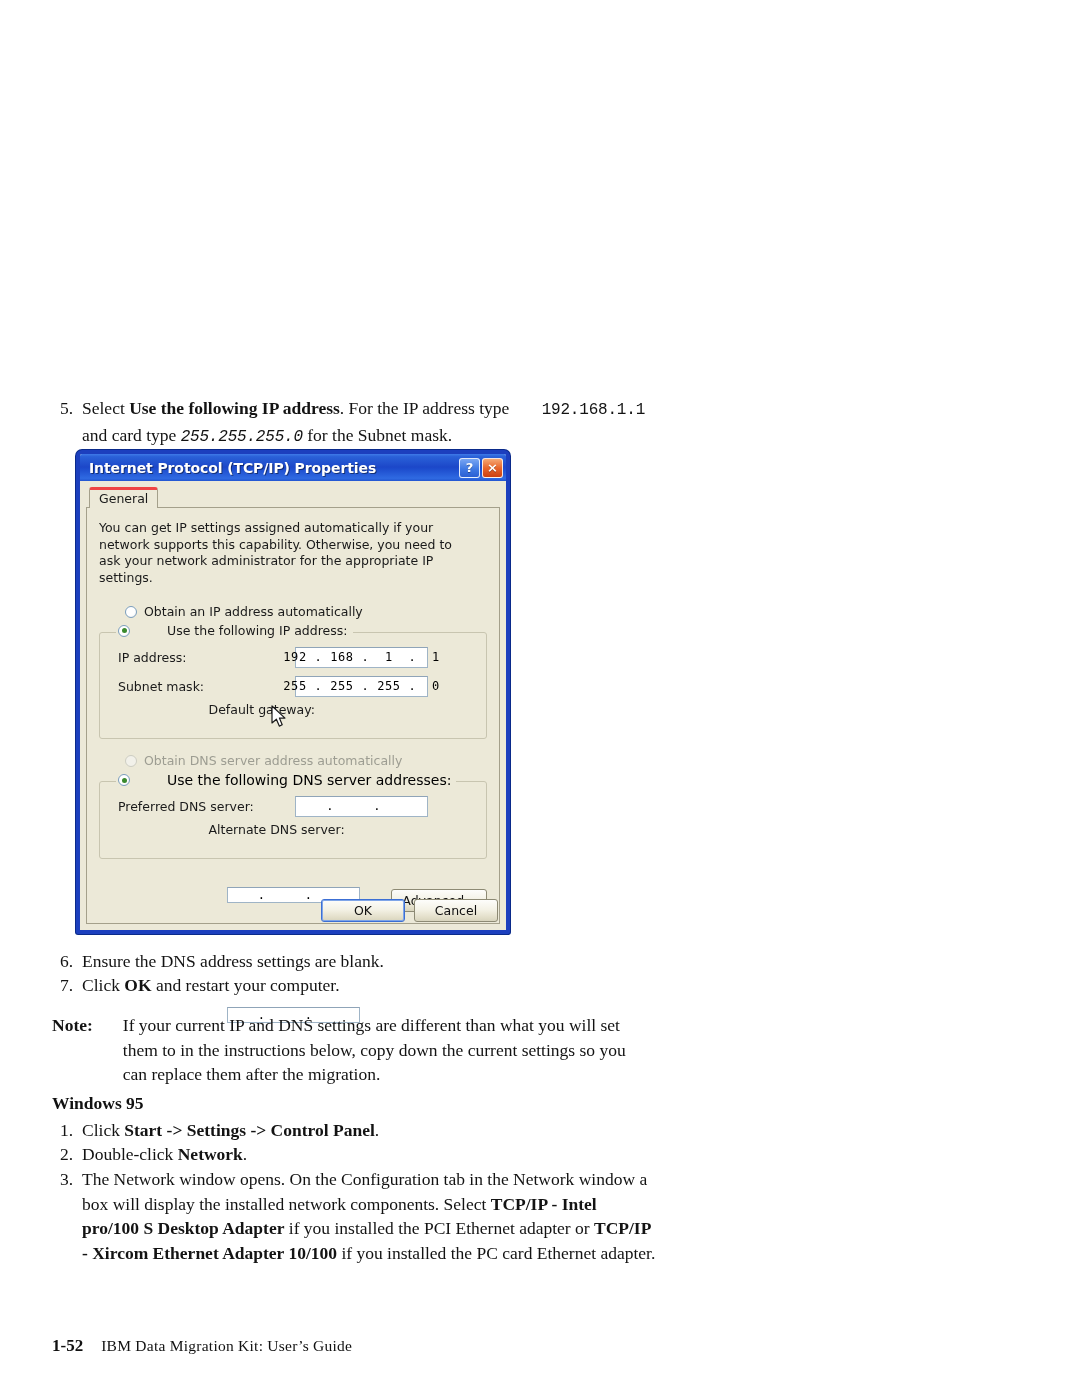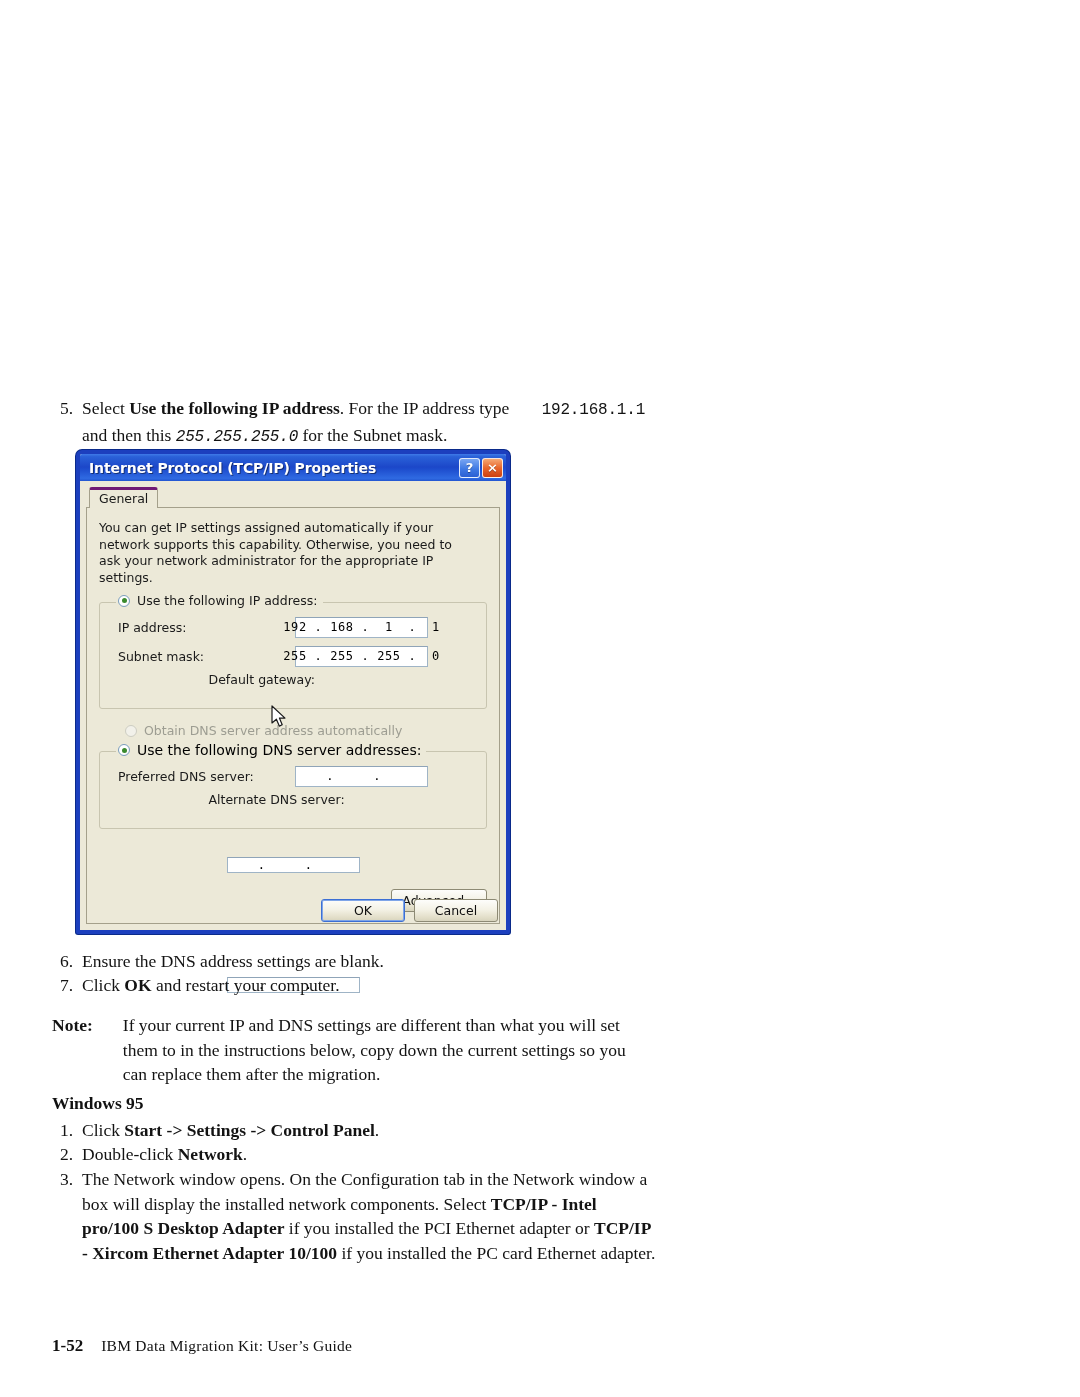--- a/index.html
+++ b/index.html
@@ -165,21 +165,21 @@
   .tabstrip {
     display: flex;
     align-items: flex-end;
     height: 21px;
     padding-left: 3px;
   }
   .tab {
     background: #ece9d8;
     border: 1px solid #a4a08b;
     border-bottom: none;
-    border-top: 3px solid #701a75;
+    border-top: 3px solid #ef4444;
     border-radius: 3px 3px 0 0;
     padding: 1px 9px 2px 9px;
     font-size: 12.5px;
     color: #1a1a1a;
     position: relative;
     top: 1px;
     z-index: 3;
   }
   .tab-panel {
     border: 1px solid #a4a08b;
@@ -240,20 +240,21 @@
     position: relative;
   }
   .groupbox .legend {
     position: absolute;
     top: -10px;
     left: 8px;
     background: #ece9d8;
     padding: 0 5px 0 2px;
     display: flex;
     align-items: center;
+    gap: 30px;
   }
 
   .field-row {
     display: flex;
     align-items: center;
     height: 26px;
     margin-bottom: 3px;
   }
   .field-row:last-child { margin-bottom: 0; flex-direction: column; }
   .field-label {
@@ -330,21 +331,21 @@
 </style>
 </head>
 <body>
 
 <div class="page">
 
   <div class="step doc-text" style="left:52px; top:396px; width:600px;">
     <div class="num">5.</div>
     <div class="body">
       <span>Select </span><span class="bold">Use the following IP address</span><span>. For the IP address type </span><span class="mono">192.168.1.1</span><br>
-      <span>and then this </span><span class="mono-i">255.255.255.0</span><span> for the Subnet mask.</span>
+      <span>and card type </span><span class="mono-i">255.255.255.0</span><span> for the Subnet mask.</span>
     </div>
   </div>
 
   <div class="dialog">
 
     <div class="titlebar">
       <div class="caption">Internet Protocol (TCP/IP) Properties</div>
       <div class="tb-btn tb-help">?</div>
       <div class="tb-btn tb-close">×</div>
     </div>
@@ -352,20 +353,24 @@
     <div class="dialog-inner">
 
       <div class="tabstrip">
         <div class="tab">General</div>
       </div>
 
       <div class="tab-panel">
 
         <p class="desc">You can get IP settings assigned automatically if your network supports this capability. Otherwise, you need to ask your network administrator for the appropriate IP settings.</p>
 
+        <div class="radio-row" style="margin-left:26px;">
+          <span class="radio"></span>
+          <span>Obtain an IP address automatically</span>
+        </div>
 
         <div class="groupbox" style="margin-top:11px;">
           <div class="legend" style="left:16px;">
             <span class="radio checked"></span>
             <span style="font-size:12.5px;color:#1a1a1a;">Use the following IP address:</span>
           </div>
 
           <div class="field-row">
             <span class="field-label">IP address:</span>
             <span class="ipbox">192 . 168 .  1  .  1</span>

